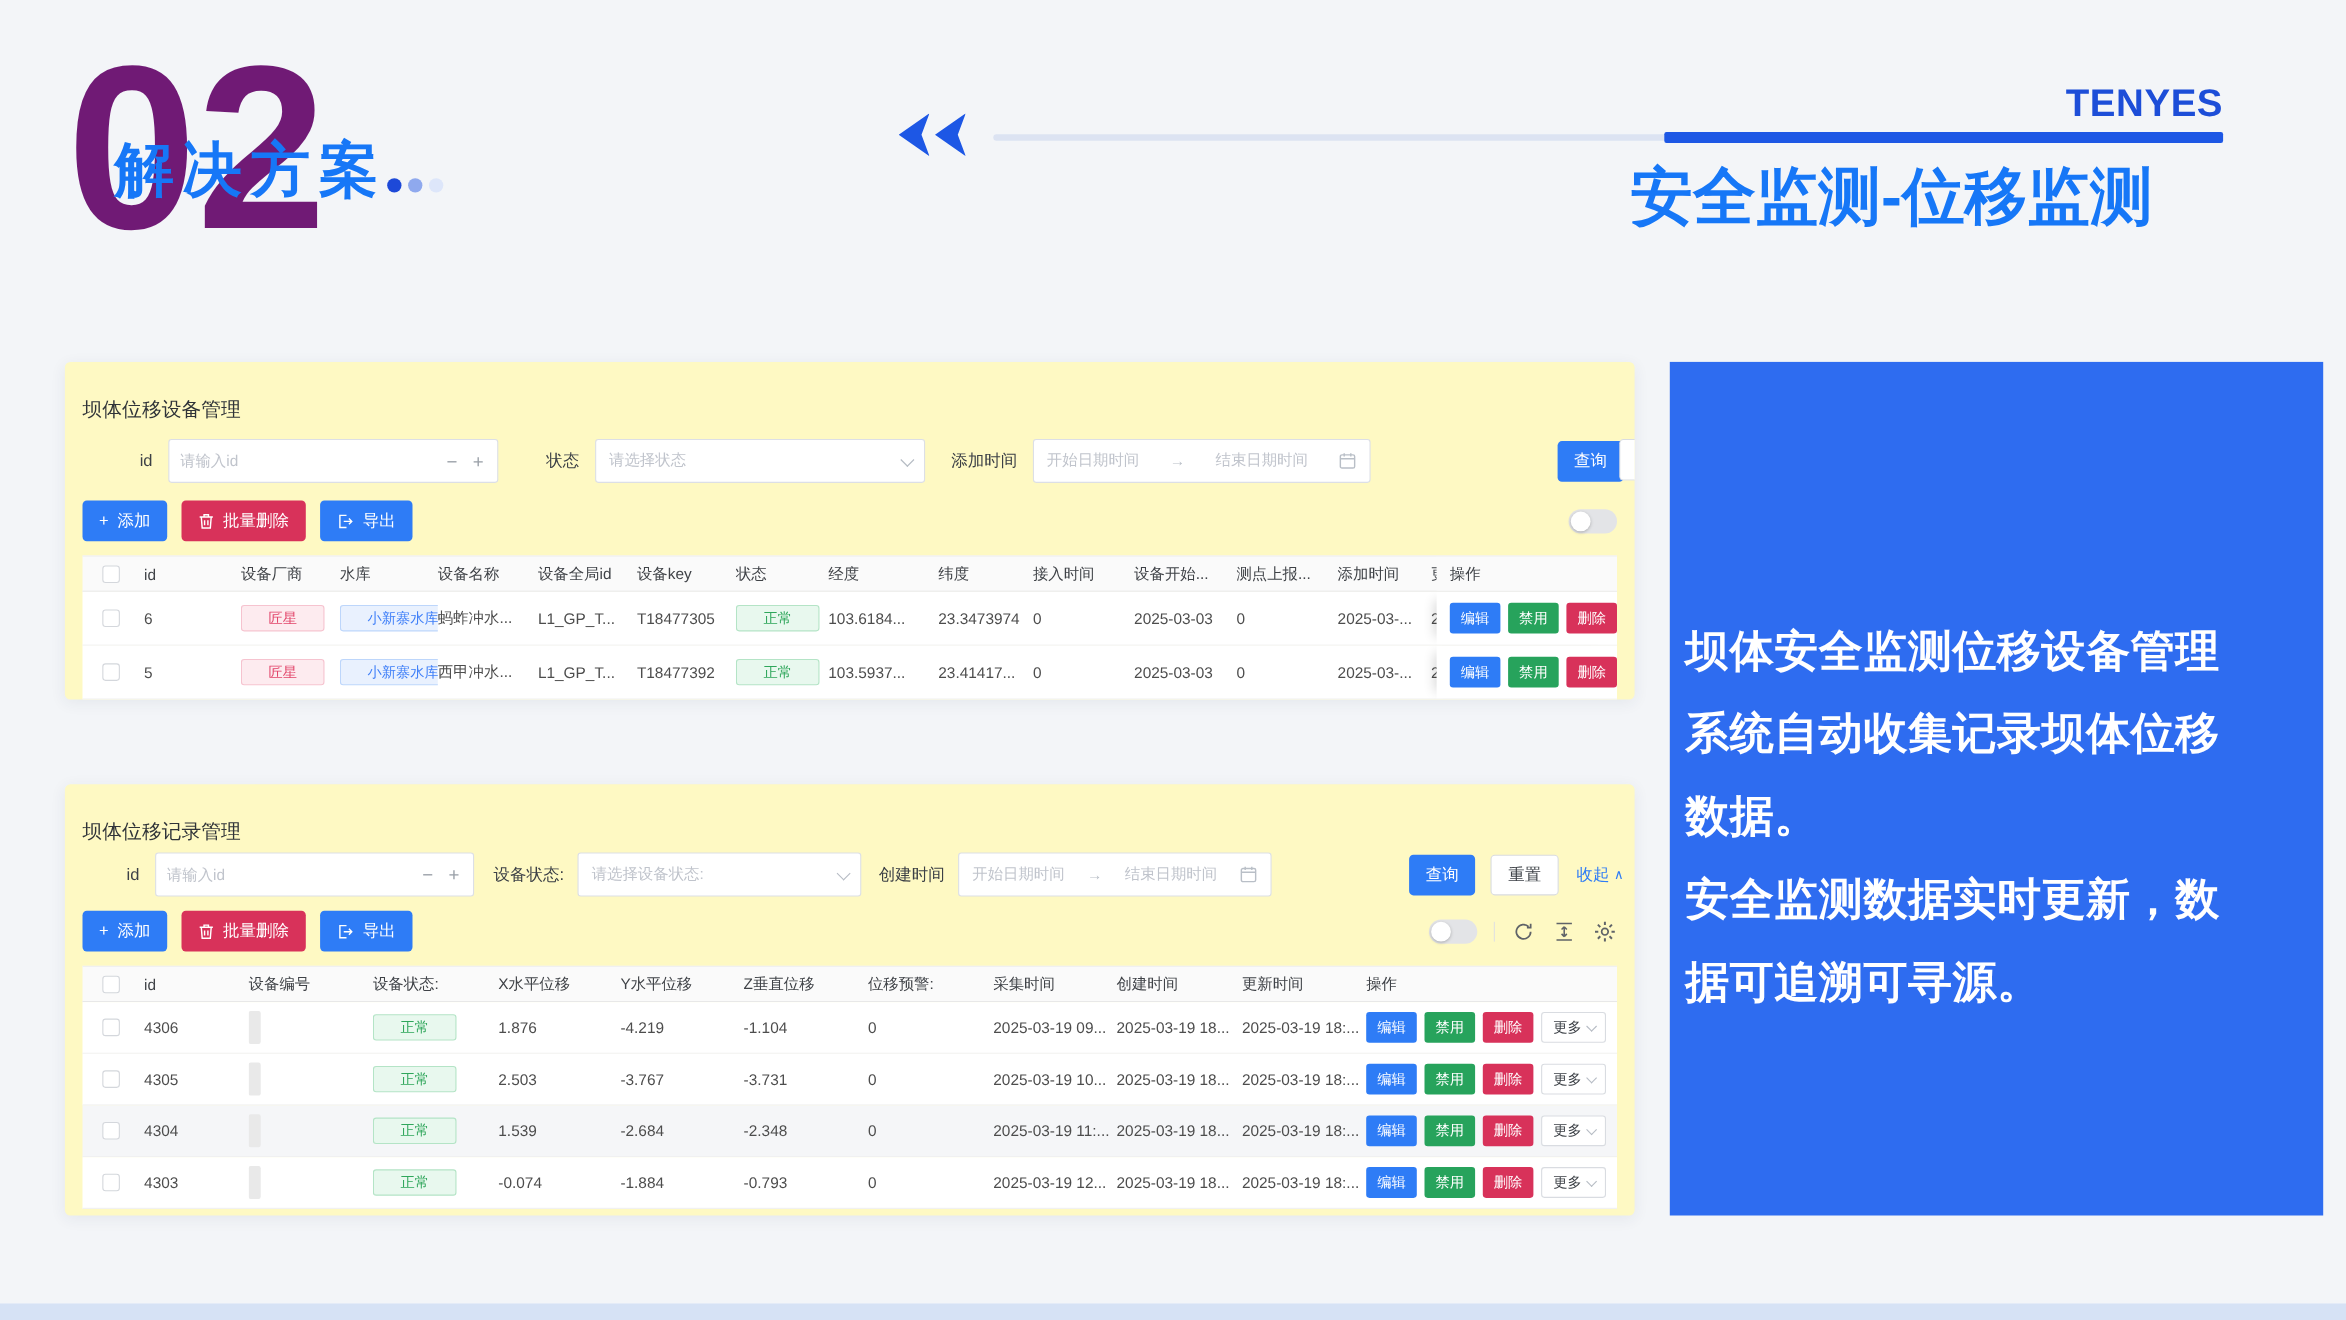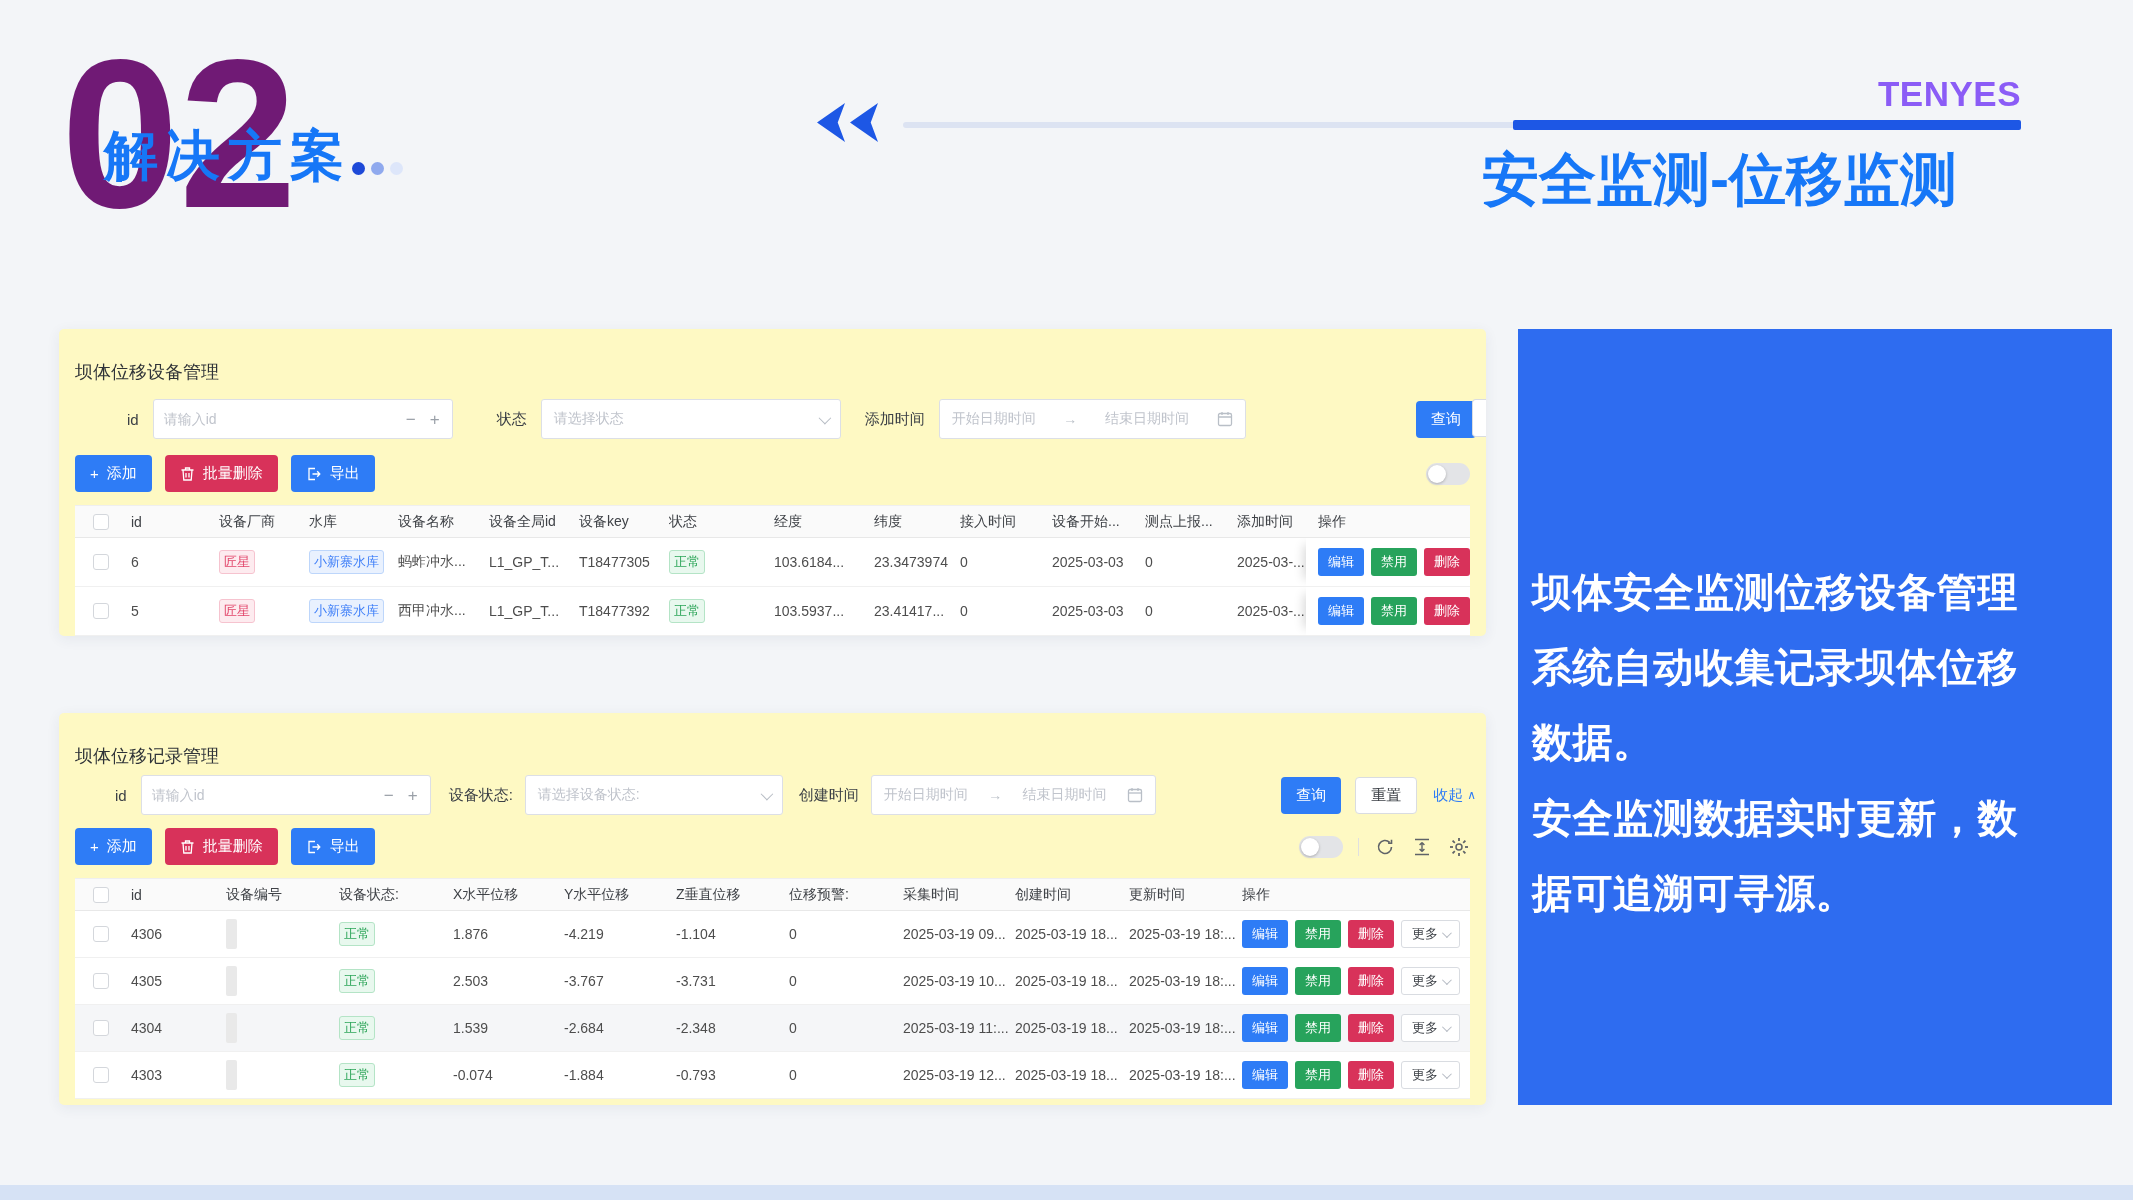--- a/index.html
+++ b/index.html
@@ -13,21 +13,21 @@
   .dot1{left:352px;background:#1d49d8;}
   .dot2{left:371px;background:#8fa9ee;}
   .dot3{left:390px;background:#dde6fa;}
   .sec-sub{position:absolute;left:126px;top:194px;font-size:31px;font-weight:700;color:#8d939c;letter-spacing:.5px;}
   .hdr-arrow{position:absolute;top:103px;width:28px;height:39px;background:#1d57e5;
     clip-path:polygon(0 50%,100% 0,74% 50%,100% 100%);}
   .hdr-arrow.a1{left:817px;}
   .hdr-arrow.a2{left:850px;}
   .line-light{position:absolute;left:903px;top:122px;width:612px;height:6px;background:#dce3f2;border-radius:3px;}
   .line-blue{position:absolute;left:1513px;top:120px;width:508px;height:10px;background:#1d57e5;border-radius:2px;}
-  .brand{position:absolute;right:112px;top:74px;font-size:35px;font-weight:800;color:#8b5cf6;letter-spacing:.5px;}
+  .brand{position:absolute;right:112px;top:74px;font-size:35px;font-weight:800;color:#1d4ed8;letter-spacing:.5px;}
   .page-title{position:absolute;left:1482px;top:148px;width:556px;text-align:left;font-size:57px;font-weight:800;color:#1677f7;line-height:1.1;}
 
   
   .panel{position:absolute;background:#fef9c3;border-radius:5px;box-shadow:0 3px 14px rgba(40,60,90,.07);overflow:hidden;}
   .panel1{left:59px;top:329px;width:1427px;height:307px;}
   .panel2{left:59px;top:713px;width:1427px;height:392px;}
   .p-title{position:absolute;left:16px;top:13px;font-size:18px;font-weight:500;color:#2f3338;}
 
   .filters{position:absolute;left:16px;right:10px;display:flex;align-items:center;height:40px;}
   .panel1 .filters{top:70px;}
@@ -64,39 +64,39 @@
   .panel2 .tbl{top:165px;}
   .tr{position:relative;display:flex;align-items:stretch;overflow:hidden;border-bottom:1px solid #f0f0f0;background:#fff;}
   .tr.head{background:#fafafa;border-top:1px solid #efefef;border-bottom:1px solid #e8e8e8;height:33px;}
   .panel1 .tr.row{height:49px;}
   .panel2 .tr.row{height:47px;}
   .tr.alt{background:#f5f6f8;}
   .td{display:flex;align-items:center;font-size:14px;color:#4d4d4d;white-space:nowrap;overflow:hidden;flex:0 0 auto;}
   .tr.head .td{font-weight:500;color:#3f4247;}
   .td.ck{justify-content:flex-start;padding-left:18px;}
   .checkbox{width:16px;height:16px;border:1px solid #d4d7dc;border-radius:3px;background:#fff;cursor:pointer;flex:0 0 auto;}
-  .tag{display:inline-block;padding:2px 4px;border-radius:3px;font-size:13px;line-height:18px;}
+  .tag{display:inline-block;padding:2px 24px;border-radius:3px;font-size:13px;line-height:18px;}
   .tag-red{color:#e2456a;background:#fdebef;border:1px solid #f6c3cf;}
   .tag-blue{color:#3d7ef8;background:#e9f1fe;border:1px solid #bdd6fb;}
   .tag-green{color:#2fa65b;background:#e8f8ee;border:1px solid #b4e4c6;}
   .redacted{width:11px;height:30px;background:#e9e9e9;border-radius:2px;}
   .abtn{display:inline-flex;align-items:center;justify-content:center;height:28px;padding:0 10px;border:none;border-radius:3px;font-size:13px;color:#fff;cursor:pointer;white-space:nowrap;gap:4px;}
   .abtn.blue{background:#2e7cf6;}
   .abtn.green{background:#27a35c;}
   .abtn.red{background:#d8325a;}
   .abtn.plain{background:#fff;border:1px solid #d9dce1;color:#3c4046;}
   .abtn.plain .chev{width:7px;height:7px;transform:rotate(45deg) translateY(-2px);}
   .op1{position:absolute;right:0;top:0;bottom:0;width:164px;display:flex;align-items:center;gap:7px;padding-left:12px;background:#fff;box-shadow:-9px 0 10px -7px rgba(0,0,0,.16);}
   .tr.head .op1{background:#fafafa;box-shadow:none;font-weight:500;color:#3f4247;font-size:14px;}
   .op2{display:flex;align-items:center;gap:7px;flex:1 0 auto;}
 
   
   .t1 .c0{width:56px;}  .t1 .c1{width:88px;} .t1 .c2{width:90px;} .t1 .c3{width:89px;}
   .t1 .c4{width:91px;}  .t1 .c5{width:90px;} .t1 .c6{width:90px;} .t1 .c7{width:84px;}
-  .t1 .c8{width:100px;margin-left:21px;} .t1 .c9{width:86px;} .t1 .c10{width:92px;}.t1 .c11{width:93px;text-align:right;}
+  .t1 .c8{width:100px;} .t1 .c9{width:86px;} .t1 .c10{width:92px;}.t1 .c11{width:93px;text-align:right;}
   .t1 .c12{width:92px;} .t1 .c13{width:85px;}.t1 .c14{width:80px;}
   
   .t2 .c0{width:56px;}  .t2 .c1{width:95px;} .t2 .c2{width:113px;}.t2 .c3{width:114px;}
   .t2 .c4{width:111px;} .t2 .c5{width:112px;}.t2 .c6{width:113px;text-align:right;}.t2 .c7{width:114px;}
   .t2 .c8{width:112px;} .t2 .c9{width:114px;}.t2 .c10{width:113px;}
 
   
   .desc{position:absolute;left:1518px;top:329px;width:594px;height:776px;background:#2e6cf0;}
   .desc-inner{padding:226px 14px 0 14px;}
   .desc p{margin:0;width:516px;font-size:40px;font-weight:700;line-height:1.88;color:#fff;letter-spacing:.5px;}

